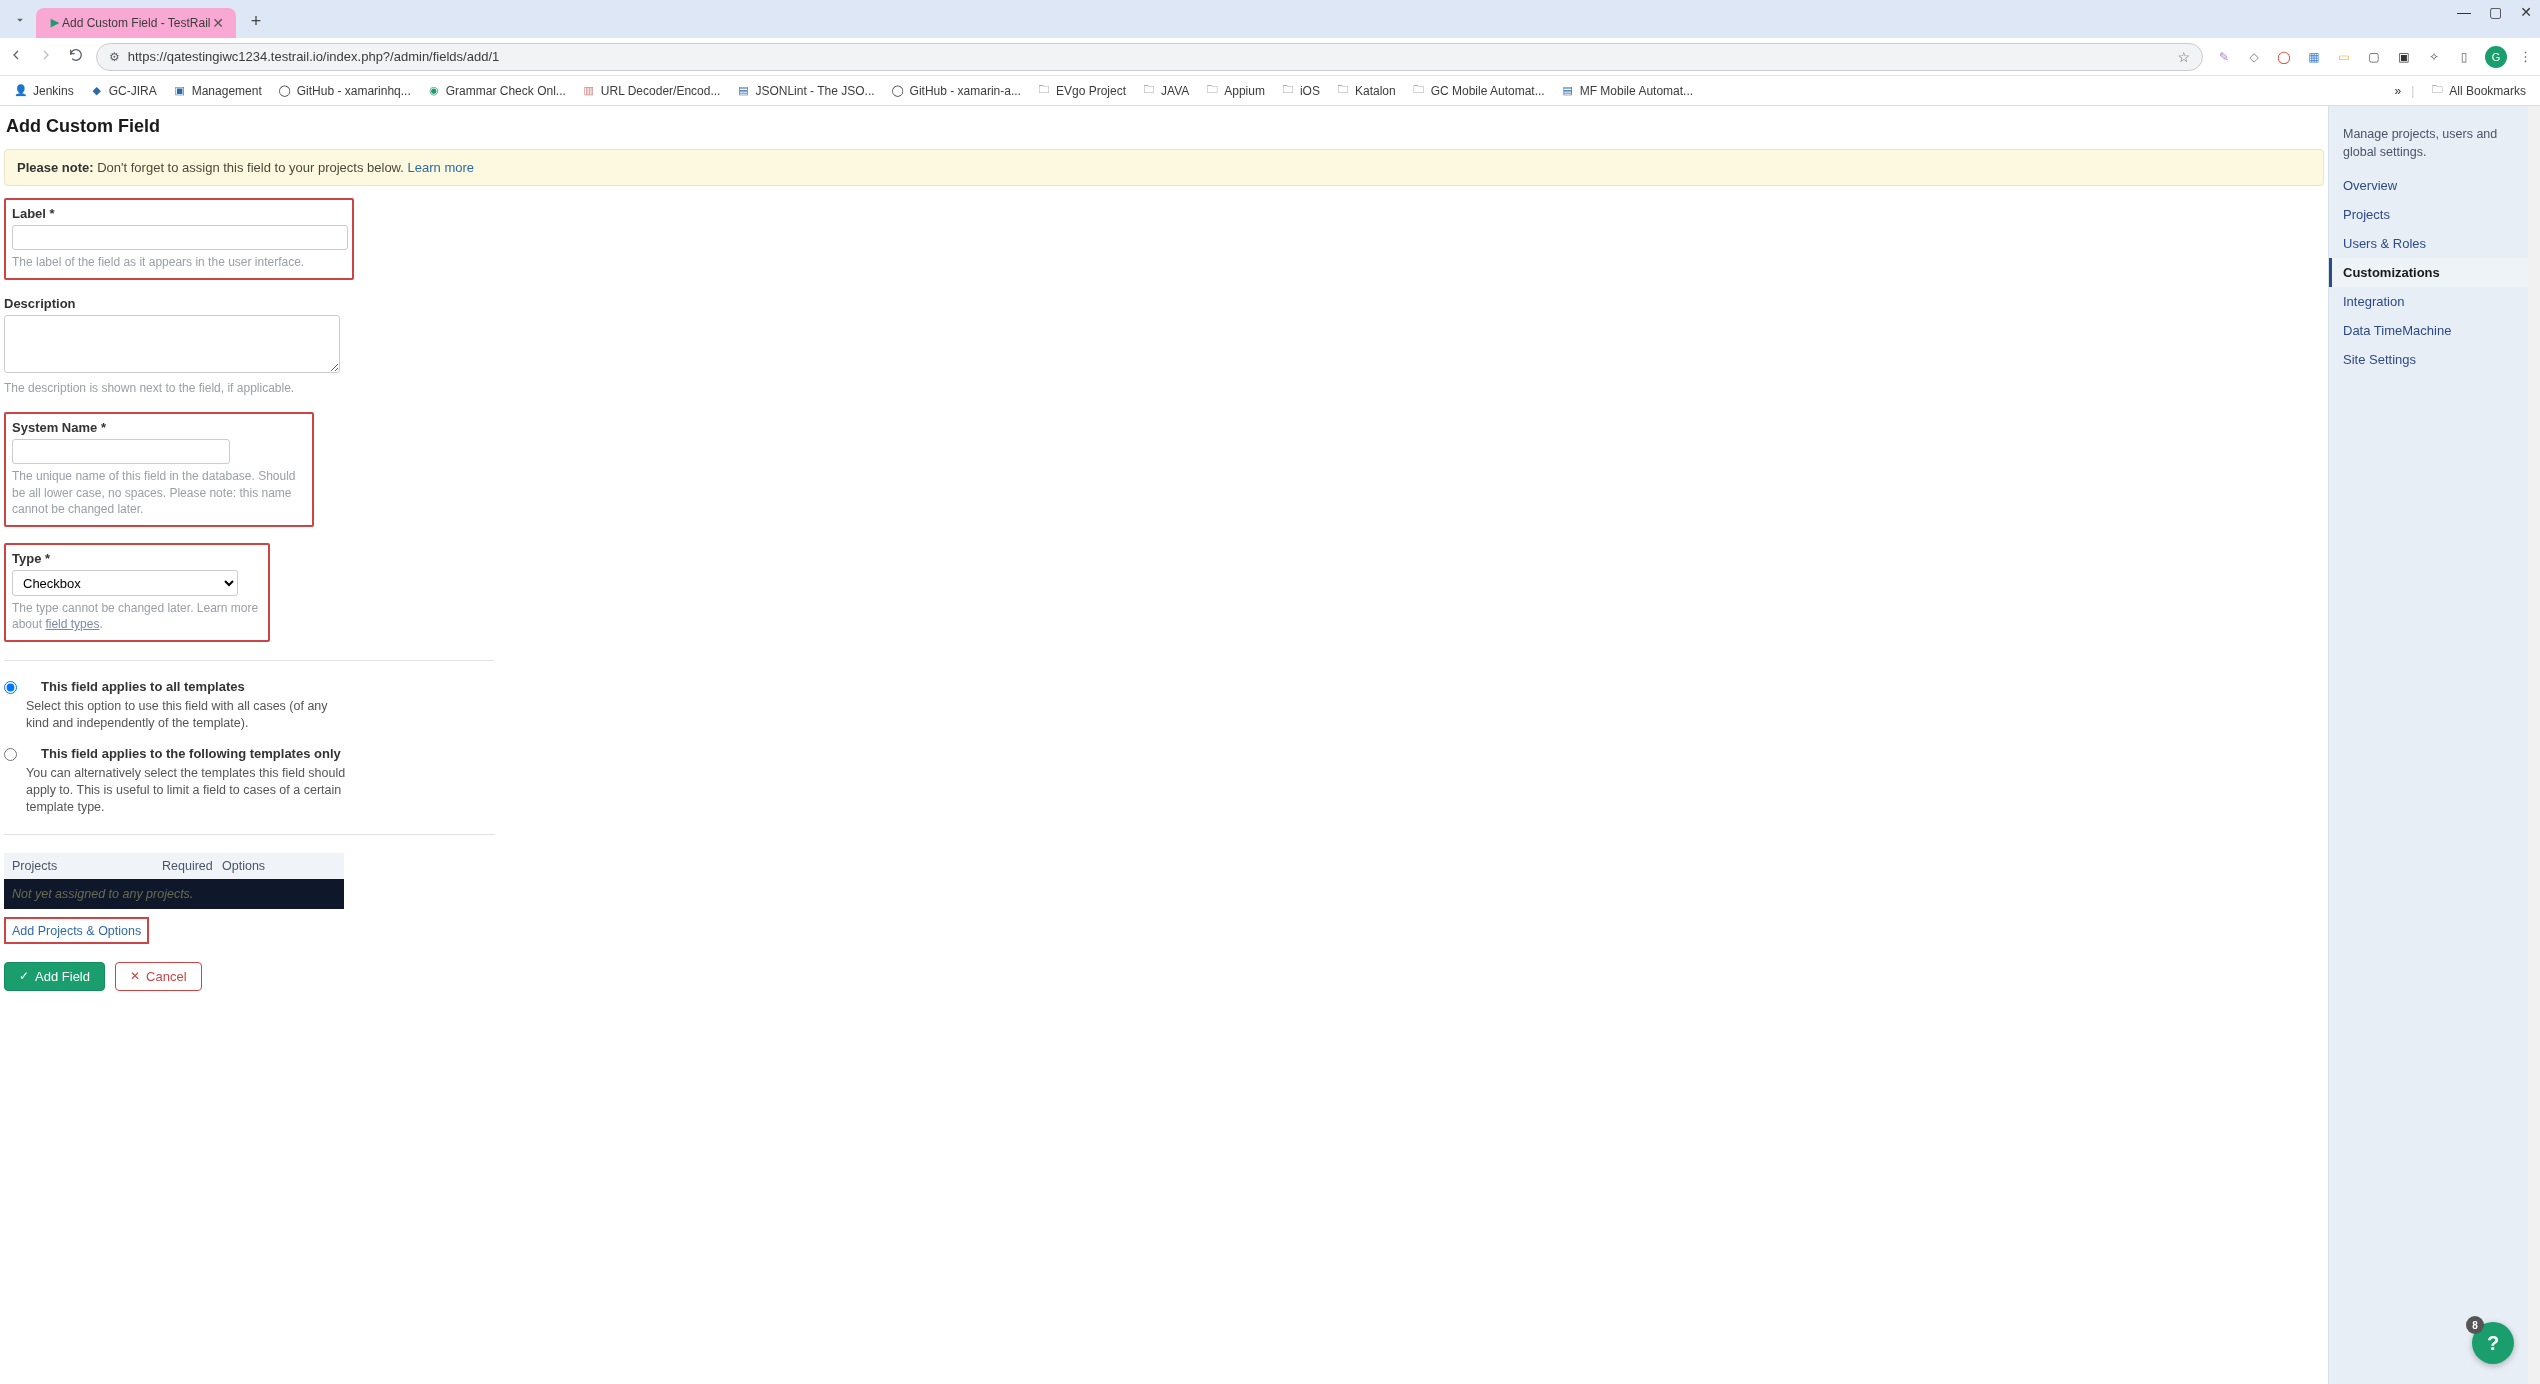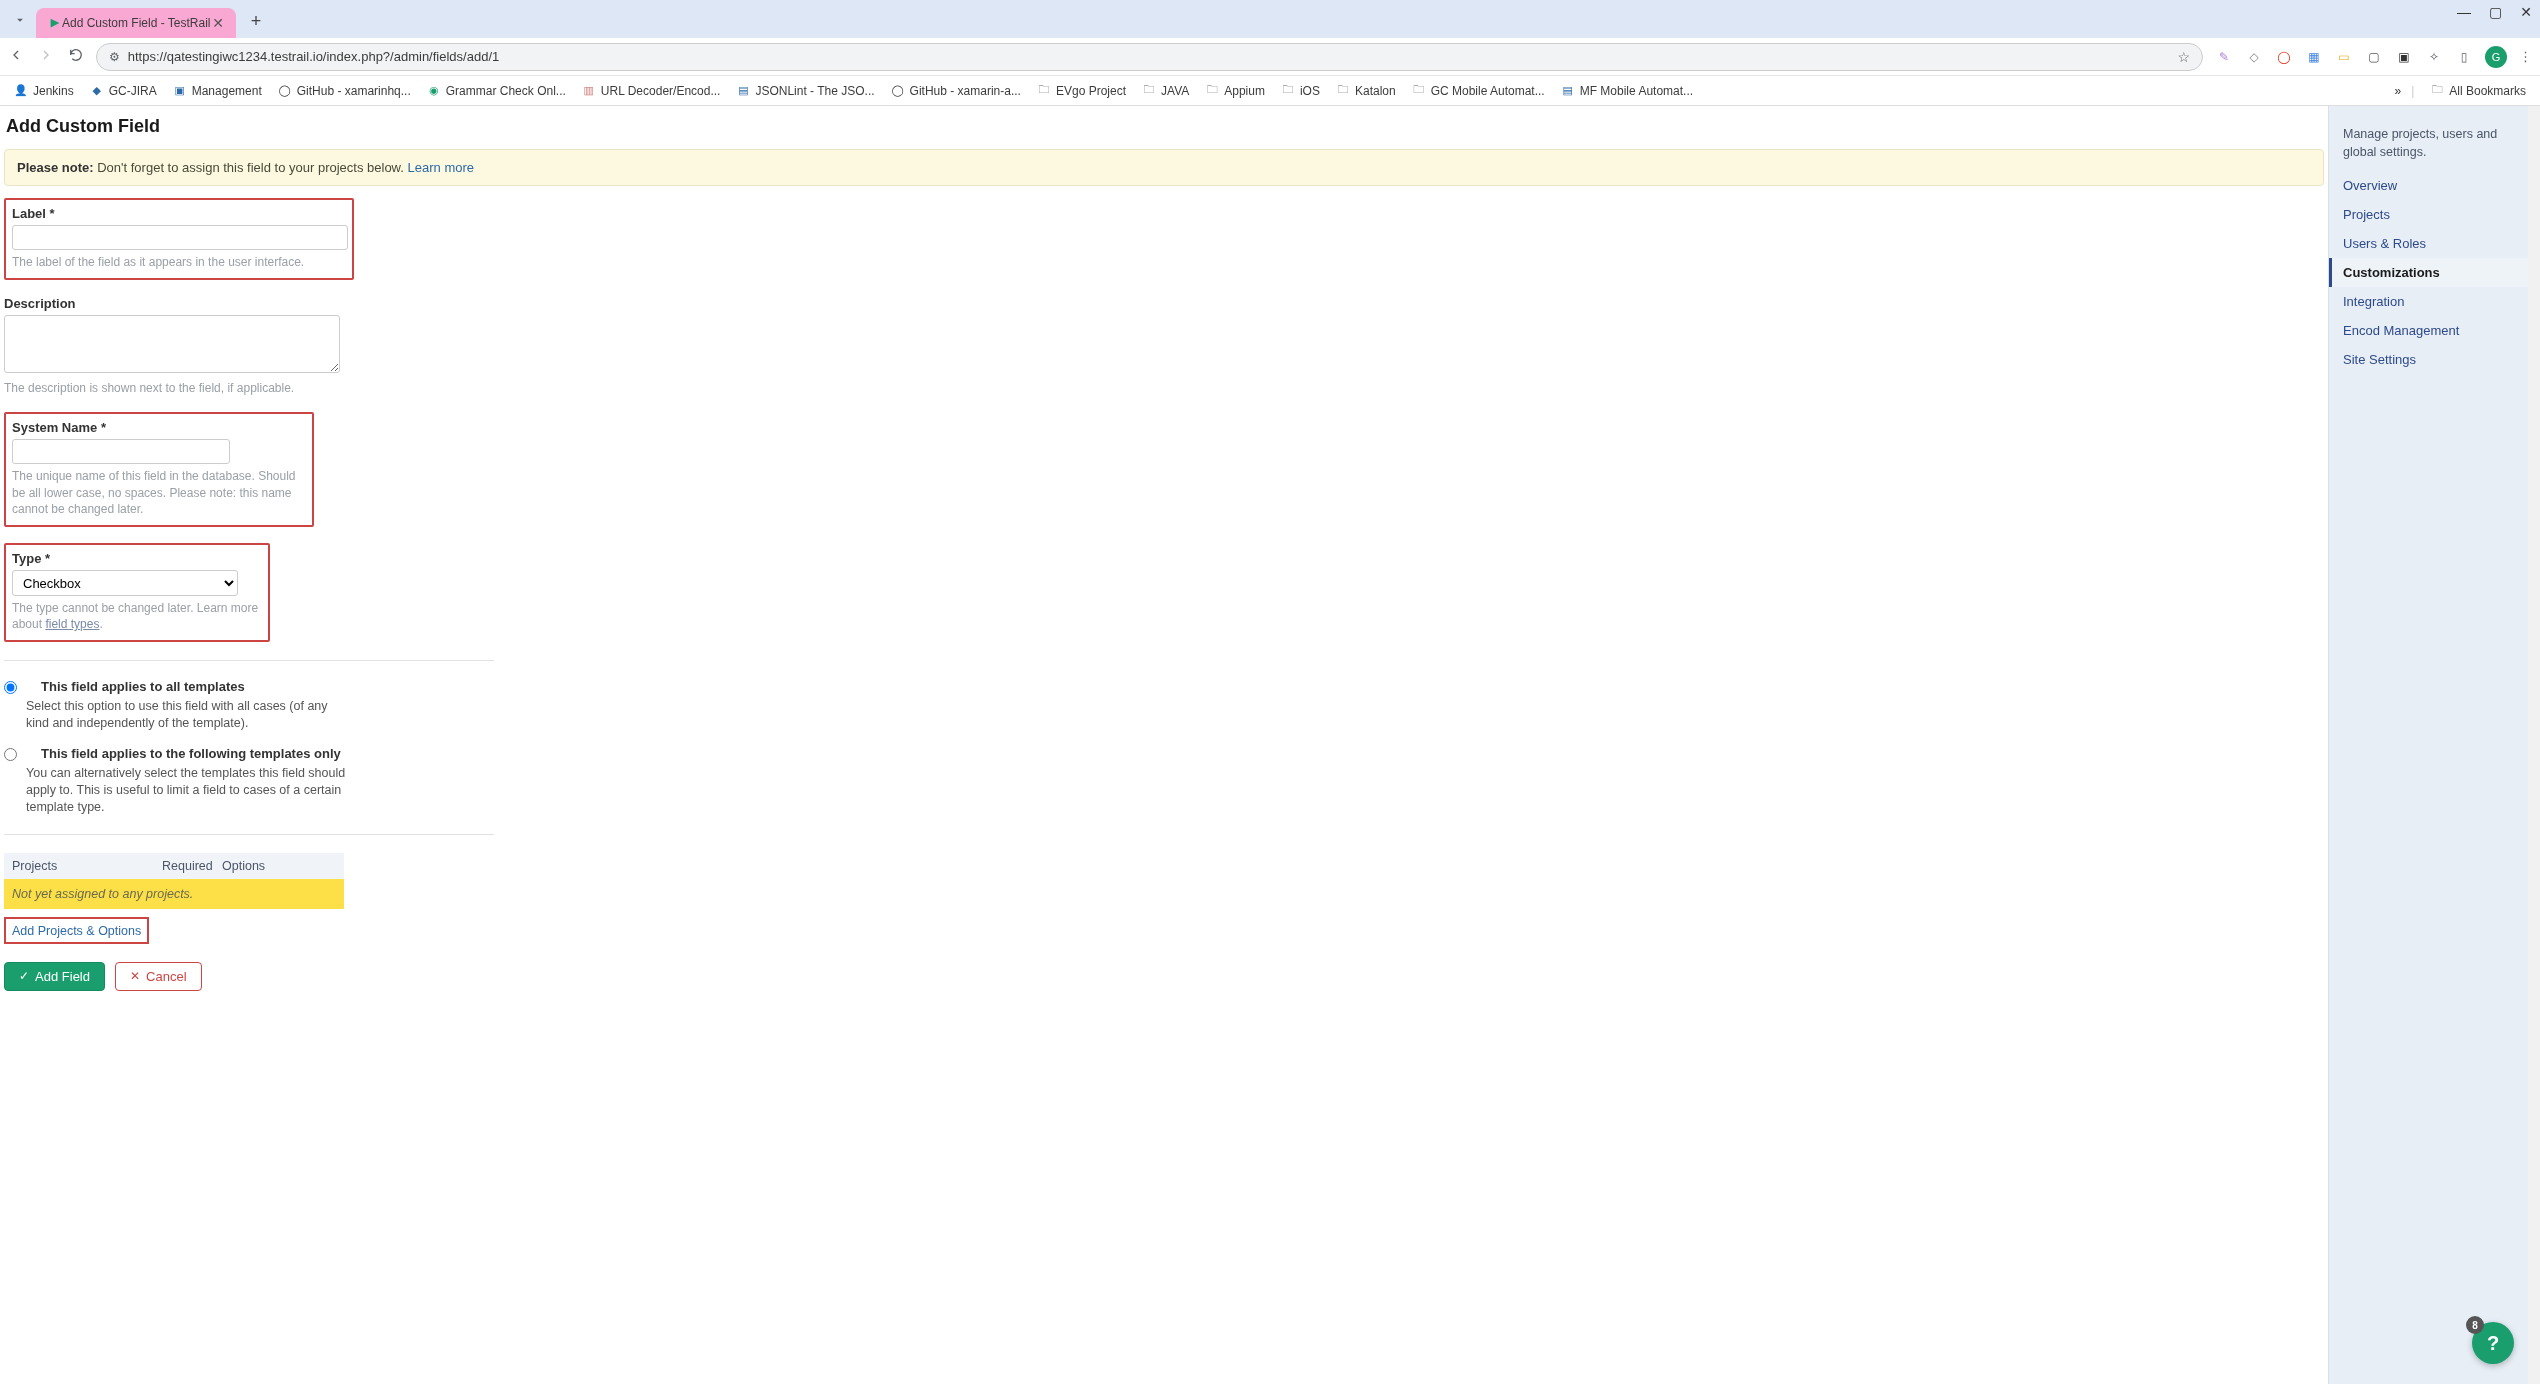--- a/index.html
+++ b/index.html
@@ -73,21 +73,21 @@
   .radio-row input { margin-top: 2px; }
   .radio-row .r-title { font-size: 13px; font-weight: 600; color: #333; }
   .radio-desc { font-size: 12.5px; color: #555; margin: 2px 0 14px 22px; max-width: 320px; line-height: 1.35; }
 
   
   .proj-table { max-width: 340px; margin-top: 6px; }
   .proj-head { display:flex; background: #f0f4f8; padding: 6px 8px; font-size: 12.5px; color: #4a5568; }
   .proj-head .c1 { flex: 0 0 150px; }
   .proj-head .c2 { flex: 0 0 60px; }
   .proj-head .c3 { flex: 1; }
-  .proj-empty { background: #fde047; padding: 8px; font-size: 12.5px; font-style: italic; color: #6a6a50; }
+  .proj-empty { background: #0f172a; padding: 8px; font-size: 12.5px; font-style: italic; color: #6a6a50; }
   .add-proj { display:inline-block; border: 2px solid #c44; padding: 4px 6px; margin-top: 8px; }
   .add-proj a { color: #2d6aa8; font-size: 12.5px; text-decoration: none; text-align: right; }
 
   
   .btn-row { margin-top: 18px; display: flex; gap: 10px; }
   .btn { display:inline-flex; align-items:center; gap:6px; border-radius: 4px; padding: 6px 14px; font-size: 13px; font-weight: 500; cursor: pointer; }
   .btn-primary { background: #1a9e6e; color: #fff; border: 1px solid #168a5f; }
   .btn-primary .ic { font-size: 12px; }
   .btn-cancel { background: #fff; color: #c44; border: 1px solid #c44; }
   .btn-cancel .ic { font-size: 12px; }
@@ -315,21 +315,21 @@
     </div>
   </div>
 
   <div class="sidebar">
     <div class="sidebar-note">Manage projects, users and global settings.</div>
     <a class="side-link">Overview</a>
     <a class="side-link">Projects</a>
     <a class="side-link">Users &amp; Roles</a>
     <a class="side-link active">Customizations</a>
     <a class="side-link">Integration</a>
-    <a class="side-link">Encod Management</a>
+    <a class="side-link">Data TimeMachine</a>
     <a class="side-link">Site Settings</a>
   </div>
 
   <div class="vscroll"></div>
 </div>
 
 <div class="fab">
   <span>?</span>
   <span class="fab-badge">8</span>
 </div>

